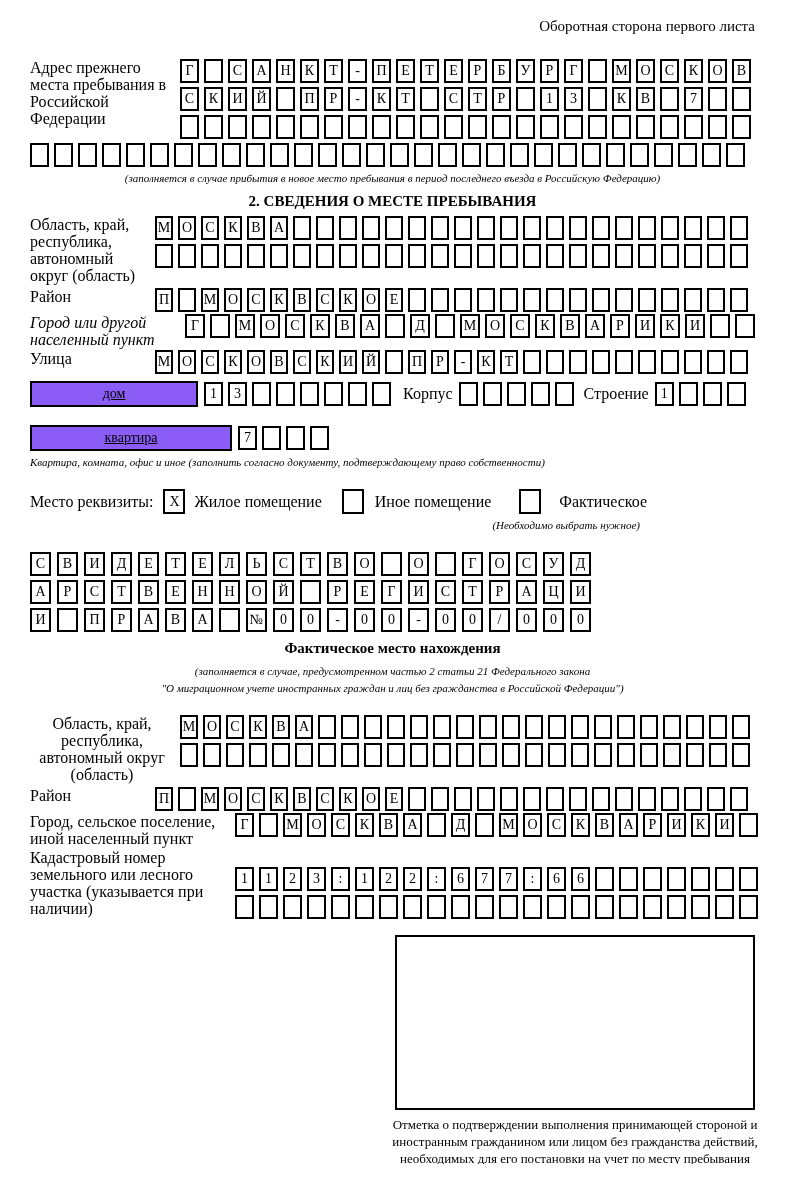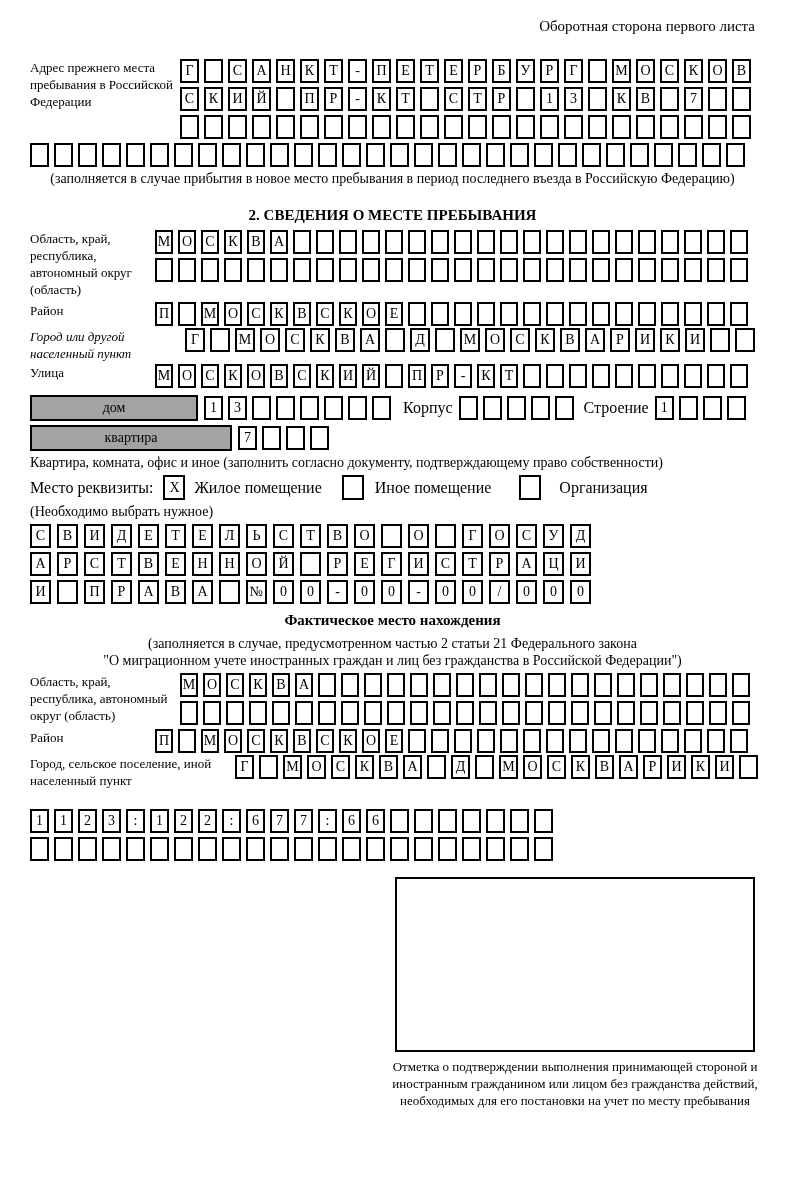--- a/index.html
+++ b/index.html
@@ -4,21 +4,21 @@
 <style>
   html,body{margin:0;padding:0;background:#ffffff;}
   .page{
     width:800px;height:1164px;box-sizing:border-box;
     padding:18px 45px 0 30px;background:#ffffff;color:#000;
     font-family:"Liberation Serif","DejaVu Serif",serif;
     position:relative;overflow:hidden;
   }
   .header-right{text-align:right;font-size:15px;margin-bottom:24px;}
   .field{display:flex;align-items:flex-start;margin-top:4px;}
-  .label{font-size:13px;line-height:17px;padding-right:6px;box-sizing:border-box;}
+  .label{font-size:16px;line-height:17px;padding-right:6px;box-sizing:border-box;}
   .lw148{flex:0 0 150px;width:150px;}
   .lw123{flex:0 0 125px;width:125px;}
   .lw155{flex:0 0 155px;width:155px;font-style:italic;}
   .lw162{flex:0 0 162px;width:162px;font-size:13px;line-height:15px;}
   .lw205{flex:0 0 205px;width:205px;}
   .rows{display:flex;flex-direction:column;gap:4px;}
   .grid{display:flex;gap:var(--gap,5px);}
   .cell{
     display:inline-flex;align-items:center;justify-content:center;
     width:var(--cw,19px);height:24px;box-sizing:border-box;
@@ -26,44 +26,44 @@
     background:#fff;
   }
   .g24{--cw:19px;--gap:5px;}
   .g30{--cw:19px;--gap:5px;margin-top:4px;}
   .g26{--cw:18px;--gap:5px;}
   .g23{--cw:20px;--gap:5px;}
   .g21{--cw:21px;--gap:6px;}
   .g25{--cw:18px;--gap:5px;}
   .g22{--cw:19px;--gap:5px;}
   .gsmall{--cw:19px;--gap:5px;}
-  .caption{font-size:14px;line-height:17px;margin-top:3px;}
+  .caption{font-size:11px;line-height:17px;margin-top:3px;font-style:italic;}
   .center{text-align:center;}
-  .sec-title{font-size:15px;font-weight:bold;text-align:center;margin:20px 0 6px 0;}
+  .sec-title{font-size:15px;font-weight:bold;text-align:center;margin:6px 0 6px 0;}
   .widebox{
     box-sizing:border-box;border:2px solid #000;height:26px;
-    display:flex;align-items:center;justify-content:center;font-size:14px;background:#a3a3a3;
+    display:flex;align-items:center;justify-content:center;font-size:14px;background:#8b5cf6;text-decoration:underline;
   }
   .wb168{width:168px;flex:0 0 168px;}
   .wb202{width:202px;flex:0 0 202px;}
   .inline-lbl{font-size:16px;white-space:nowrap;}
   .hrow{display:flex;align-items:center;margin-top:7px;}
   .cb{
     display:inline-flex;align-items:center;justify-content:center;
     width:22px;height:25px;box-sizing:border-box;border:2px solid #000;
     font-size:14px;flex:0 0 22px;background:#fff;
   }
-  .stay-note{width:610px;text-align:left;}
+  .stay-note{width:610px;text-align:right;}
   .stamp-box{
     width:360px;height:175px;border:2px solid #000;box-sizing:border-box;
     margin-left:365px;margin-top:16px;background:#fff;
   }
   .stamp-caption{width:400px;margin-left:345px;margin-top:6px;text-align:center;font-size:13px;line-height:17px;}
   .mt2{margin-top:2px;}
-  .mt4{margin-top:4px;}
+  .mt4{margin-top:18px;text-align:center;}
   .mt8{margin-top:8px;}
   .rows-cad{margin-top:18px;}
 </style>
 </head>
 <body>
 
 <div class="page">
 
   <div class="header-right">Оборотная сторона первого листа</div>
 
@@ -381,21 +381,21 @@
   </div>
   <div class="caption">Квартира, комната, офис и иное (заполнить согласно документу, подтверждающему право собственности)</div>
 
   <div class="hrow mt4">
     <div class="inline-lbl">Место реквизиты:</div>
     <span class="cb" style="margin-left:10px">X</span>
     <div class="inline-lbl" style="margin-left:9px">Жилое помещение</div>
     <span class="cb" style="margin-left:20px"></span>
     <div class="inline-lbl" style="margin-left:11px">Иное помещение</div>
     <span class="cb" style="margin-left:28px"></span>
-    <div class="inline-lbl" style="margin-left:18px">Организация</div>
+    <div class="inline-lbl" style="margin-left:18px">Фактическое</div>
   </div>
   <div class="caption stay-note">(Необходимо выбрать нужное)</div>
 
   <div class="field mt4">
     <div class="rows">
       <div class="grid g21">
           <span class="cell">С</span>
           <span class="cell">В</span>
           <span class="cell">И</span>
           <span class="cell">Д</span>
@@ -584,20 +584,21 @@
         <span class="cell">А</span>
         <span class="cell">Р</span>
         <span class="cell">И</span>
         <span class="cell">К</span>
         <span class="cell">И</span>
         <span class="cell"></span>
       </div>
   </div>
 
   <div class="field mt2">
+    <div class="label lw205">Кадастровый номер земельного или лесного участка (указывается при наличии)</div>
     <div class="rows rows-cad">
       <div class="grid g22">
           <span class="cell">1</span>
           <span class="cell">1</span>
           <span class="cell">2</span>
           <span class="cell">3</span>
           <span class="cell">:</span>
           <span class="cell">1</span>
           <span class="cell">2</span>
           <span class="cell">2</span>

